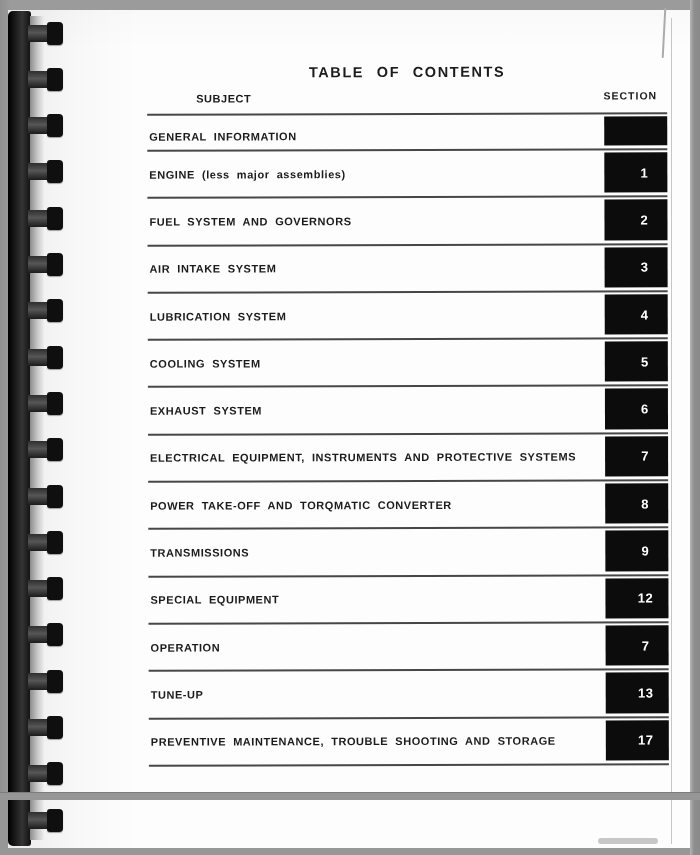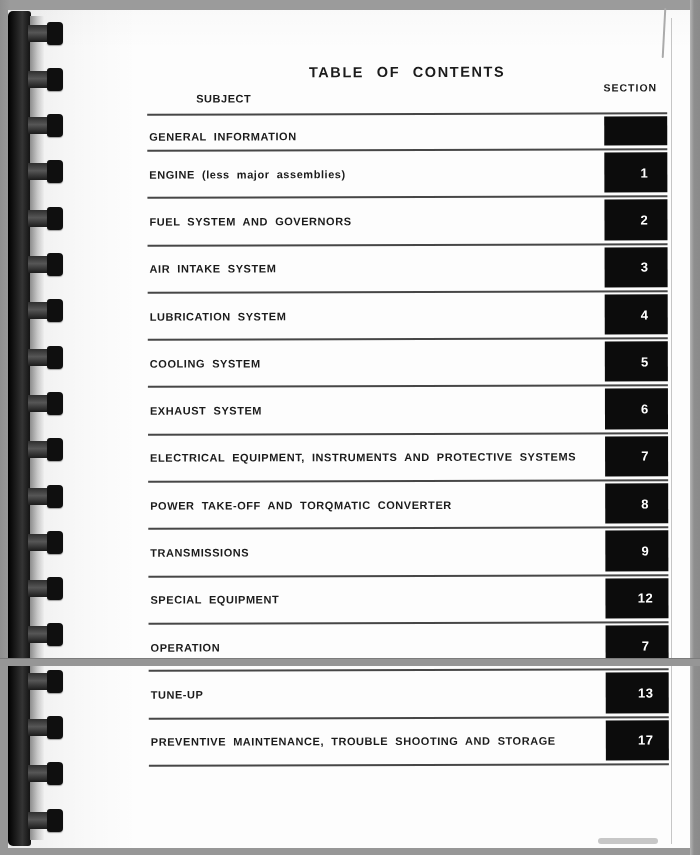--- a/index.html
+++ b/index.html
@@ -5,21 +5,21 @@
   * { margin: 0; padding: 0; box-sizing: border-box; }
   html, body { width: 700px; height: 855px; overflow: hidden; }
   body {
     font-family: "Liberation Sans", "DejaVu Sans", sans-serif;
     background: var(--scan-frame, #979797);
   }
 
   
   .scan {
     position: relative;
-    width: 700px; height: 666px;
+    width: 700px; height: 800px;
     background: linear-gradient(to right, #8f8f8f 0, #9b9b9b 10px, #9b9b9b 100%);
   }
   .page {
     position: absolute;
     left: 8px; top: 10px; width: 682px; height: 838px;
     background:
       linear-gradient(to right, rgba(0,0,0,0.07) 0, rgba(0,0,0,0.02) 70px, rgba(0,0,0,0) 130px),
       linear-gradient(to bottom, rgba(0,0,0,0.015) 0, rgba(0,0,0,0) 40px),
       var(--page, #fdfdfd);
   }
@@ -81,21 +81,21 @@
     position: absolute; top: 64px; left: 0; width: 100%;
     text-align: center;
     font-size: 14.5px; font-weight: bold;
     letter-spacing: 1.6px; word-spacing: 7px;
   }
   .col-head {
     position: absolute; top: 92px;
     font-size: 10.5px; font-weight: bold; letter-spacing: 1px;
   }
   .col-head.subject { left: 47px; }
-  .col-head.section { right: 10px; top: 82px; padding-left: 44px; }
+  .col-head.section { right: 10px; top: 90px; padding-left: 44px; }
 
   .toc-table {
     position: absolute; top: 113px; left: 0; width: 520px;
     border-top: 2px solid var(--rule, #474747);
   }
   .toc-row {
     position: relative; height: 47.3px;
     border-bottom: 2px solid var(--rule, #474747);
     display: flex; align-items: center;
   }

